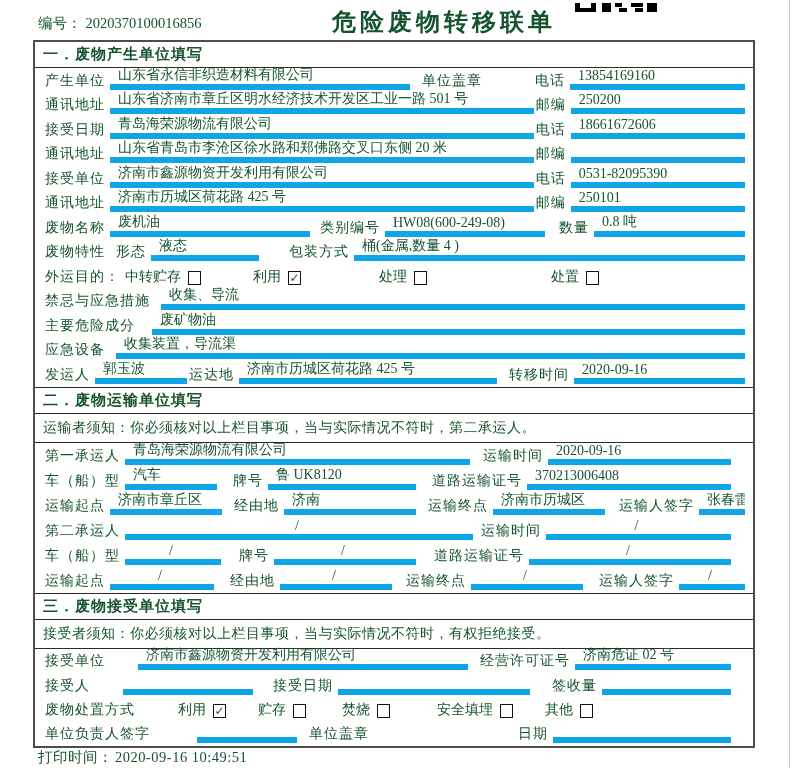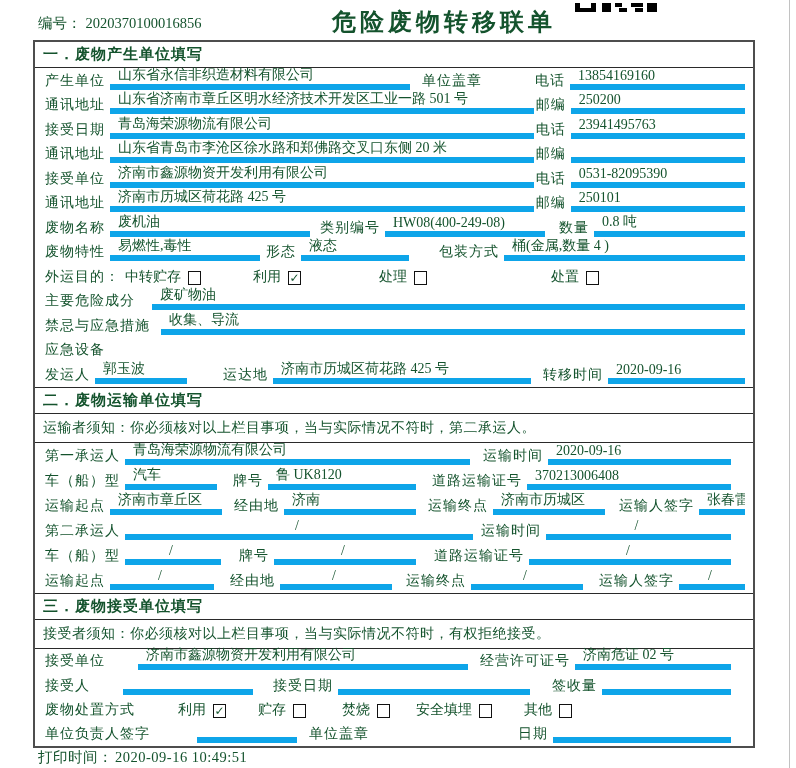--- a/index.html
+++ b/index.html
@@ -98,21 +98,21 @@
         <span class="lbl">邮编</span>
         <span class="val fill">250200</span>
       </span>
     </div>
 
     <div class="row">
       <span class="lbl">接受日期</span>
       <span class="val" style="width:425px">青岛海荣源物流有限公司</span>
       <span class="rg" style="width:212px">
         <span class="lbl">电话</span>
-        <span class="val fill">23941495763</span>
+        <span class="val fill">18661672606</span>
       </span>
     </div>
 
     <div class="row">
       <span class="lbl">通讯地址</span>
       <span class="val" style="width:425px">山东省青岛市李沧区徐水路和郑佛路交叉口东侧 20 米</span>
       <span class="rg" style="width:212px">
         <span class="lbl">邮编</span>
         <span class="val fill"></span>
       </span>
@@ -133,28 +133,27 @@
       <span class="rg" style="width:212px">
         <span class="lbl">邮编</span>
         <span class="val fill">250101</span>
       </span>
     </div>
 
     <div class="row">
       <span class="lbl">废物名称</span>
       <span class="val" style="width:200px">废机油</span>
       <span class="lbl" style="margin-left:8px">类别编号</span>
-      <span class="val" style="width:160px">HW08(400-249-08)</span>
+      <span class="val" style="width:160px">HW08(600-249-08)</span>
       <span class="lbl" style="margin-left:12px">数量</span>
       <span class="val fill">0.8 吨</span>
     </div>
 
     <div class="row">
       <span class="lbl">废物特性</span>
-      <span class="val" style="width:150px">易燃性,毒性</span>
       <span class="lbl" style="margin-left:4px">形态</span>
       <span class="val" style="width:108px">液态</span>
       <span class="lbl" style="margin-left:28px">包装方式</span>
       <span class="val fill">桶(金属,数量 4 )</span>
     </div>
 
     <div class="row">
       <span class="lbl">外运目的：</span>
       <span class="opt" style="margin-left:0">
         <span>中转贮存</span>
@@ -168,37 +167,38 @@
         <span>处理</span>
         <span class="cb"></span>
       </span>
       <span class="opt" style="margin-left:124px">
         <span>处置</span>
         <span class="cb"></span>
       </span>
     </div>
 
     <div class="row">
+      <span class="lbl">禁忌与应急措施</span>
+      <span class="val fill" style="margin-left:6px">收集、导流</span>
+    </div>
+
+    <div class="row">
       <span class="lbl">主要危险成分</span>
       <span class="val fill" style="margin-left:12px">废矿物油</span>
     </div>
 
     <div class="row">
-      <span class="lbl">禁忌与应急措施</span>
-      <span class="val fill" style="margin-left:6px">收集、导流</span>
-    </div>
-
-    <div class="row">
       <span class="lbl">应急设备</span>
+      <span class="val fill" style="margin-left:6px">收集装置，导流渠</span>
     </div>
 
     <div class="row">
       <span class="lbl">发运人</span>
       <span class="val" style="width:92px">郭玉波</span>
-      <span class="lbl" style="margin-left:34px">运达地</span>
+      <span class="lbl" style="">运达地</span>
       <span class="val" style="width:258px">济南市历城区荷花路 425 号</span>
       <span class="lbl" style="margin-left:10px">转移时间</span>
       <span class="val fill">2020-09-16</span>
     </div>
 
     <div class="sec-header mid">二．废物运输单位填写</div>
 
     <div class="note">运输者须知：你必须核对以上栏目事项，当与实际情况不符时，第二承运人。</div>
 
     <div class="row r2">
@@ -286,21 +286,21 @@
         <span class="cb on">✓</span>
       </span>
       <span class="opt" style="margin-left:32px">
         <span>贮存</span>
         <span class="cb"></span>
       </span>
       <span class="opt" style="margin-left:36px">
         <span>焚烧</span>
         <span class="cb"></span>
       </span>
-      <span class="opt" style="margin-left:26px">
+      <span class="opt" style="margin-left:47px">
         <span>安全填埋</span>
         <span class="cb"></span>
       </span>
       <span class="opt" style="margin-left:32px">
         <span>其他</span>
         <span class="cb"></span>
       </span>
     </div>
 
     <div class="row r3">

